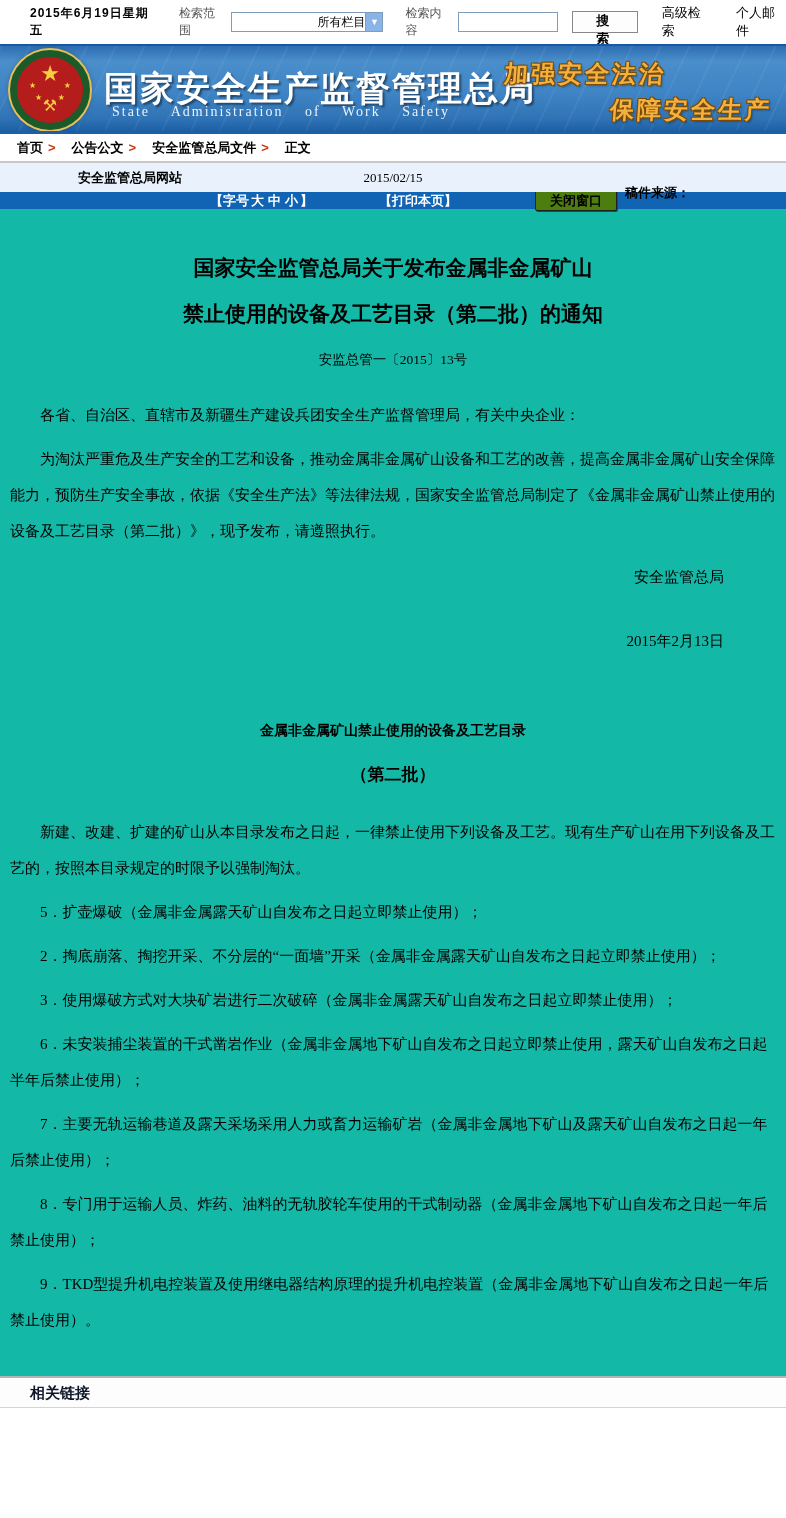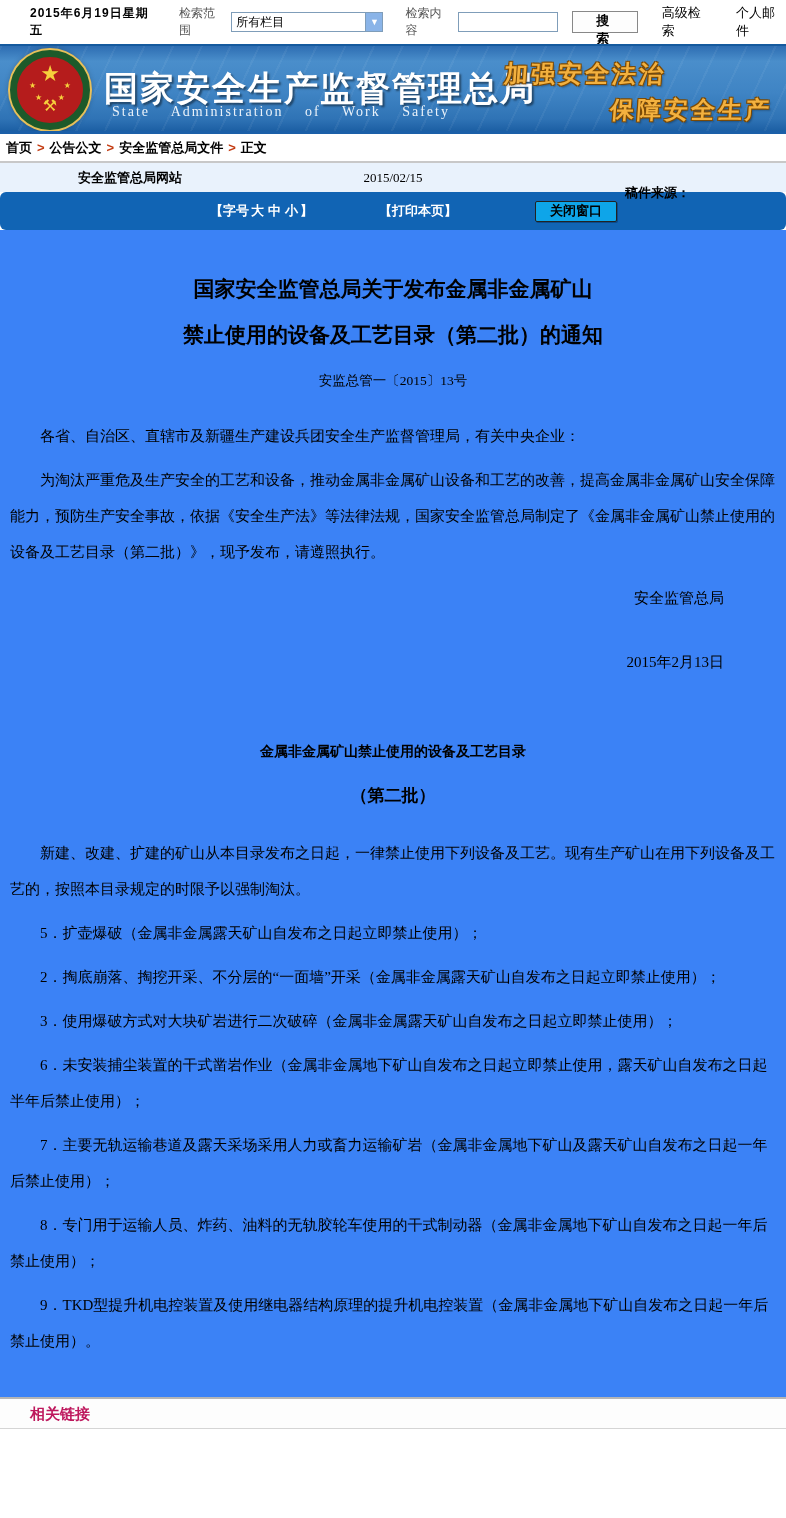--- a/index.html
+++ b/index.html
@@ -8,21 +8,21 @@
     width:786px; height:1518px; overflow:hidden; position:relative;
     font-family:"Liberation Sans", sans-serif; color:#000;
   }
 
   
   .topbar { height:44px; background:#fff; display:flex; align-items:center; font-size:12px; }
   .topbar .date { margin-left:30px; font-weight:bold; letter-spacing:1px; }
   .topbar .lbl { color:#555; margin-left:22px; }
   .scope-select {
     margin-left:6px; width:158px; height:20px; border:1px solid #7f9db9; background:#fff;
-    display:flex; align-items:center; justify-content:space-between; cursor:default;
+    display:flex; align-items:center; justify-content:flex-end; cursor:default;
   }
   .scope-select .val { padding-left:4px; font-size:12px; }
   .scope-select .arrow {
     width:17px; height:18px; background:#8ab4e8; border-left:1px solid #7f9db9;
     color:#fff; font-size:9px; display:flex; align-items:center; justify-content:center;
   }
   .search-input { margin-left:6px; width:100px; height:20px; border:1px solid #7f9db9; font-size:12px; padding:0 3px; }
   .search-btn {
     margin-left:14px; height:22px; padding:0 12px; background:#fdfdfd; border:1px solid #888;
     font-size:13px; font-weight:bold; letter-spacing:4px; cursor:pointer;
@@ -60,55 +60,55 @@
     text-shadow:-1px -1px 0 #7c4a05, 1px -1px 0 #7c4a05, -1px 1px 0 #7c4a05, 1px 1px 0 #7c4a05, 2px 2px 2px rgba(0,0,0,.3);
     transform:skewX(-4deg);
   }
   .slogan.one { top:12px; right:120px; }
   .slogan.two { top:48px; right:14px; }
 
   
   .breadcrumb { height:29px; display:flex; align-items:center; font-size:13px; font-weight:bold;
     padding-left:6px; background:#fff; border-bottom:2px solid #c8c8c8; }
   .breadcrumb .sep { color:#c33a10; margin:0 5px; font-weight:bold; }
-  .breadcrumb .crumb { cursor:pointer; }
+  .breadcrumb .crumb { cursor:pointer;margin-left:11px; }
 
   
   .meta { height:29px; background:#e9f2fc; position:relative; display:flex; align-items:center; font-size:13px; }
   .meta .site { margin-left:78px; font-weight:bold; }
   .meta .mdate { position:absolute; left:50%; transform:translateX(-50%); font-family:"Liberation Serif", serif; }
   .meta .origin { margin-left:auto; margin-right:96px; font-weight:bold;margin-top:30px; }
 
   
-  .toolbar { height:38px; background:#1164b4; display:flex; align-items:center; color:#fff; font-size:13px; font-weight:bold;border-radius:6px; }
+  .toolbar { height:17px; background:#1164b4; display:flex; align-items:center; color:#fff; font-size:13px; font-weight:bold; }
   .toolbar .fontsize { margin-left:210px; }
   .toolbar .fs-link { cursor:pointer; margin:0 2px; }
   .toolbar .print { margin-left:66px; cursor:pointer; }
   .toolbar .close-btn {
-    margin-left:78px; height:21px; padding:0 14px; background:#0ea5e9; border:1px solid #222;
+    margin-left:78px; height:21px; padding:0 14px; background:#4d7c0f; border:1px solid #222;
     border-radius:2px; font-size:13px; font-weight:bold; color:#000; cursor:pointer;
     box-shadow:1px 1px 0 #0a4a8a;
   }
 
   
-  .article { background:#3b82f6; padding:36px 10px 30px; font-family:"Liberation Serif", serif; font-size:15px; }
+  .article { background:#14b8a6; padding:36px 10px 30px; font-family:"Liberation Serif", serif; font-size:15px; }
   .doc-title { text-align:center; font-size:21px; font-weight:bold; line-height:46px; font-family:"Liberation Sans", sans-serif; }
   .doc-no { text-align:center; font-size:13.5px; margin-top:14px; margin-bottom:28px; }
   .article p.body { line-height:36px; margin-bottom:8px; }
   .article p.indent { text-indent:2em; }
   .sign-block { text-align:right; padding-right:52px; }
   .sign-block .signer { line-height:36px; margin-top:10px; }
   .sign-block .sign-date { line-height:36px; margin-top:28px; }
   .catalog-title { text-align:center; font-size:14px; font-weight:bold; margin-top:56px; line-height:30px; font-family:"Liberation Sans", sans-serif; }
   .catalog-sub { text-align:center; font-size:17px; font-weight:bold; margin-top:18px; margin-bottom:28px; font-family:"Liberation Sans", sans-serif; }
   .article p.item { line-height:36px; margin-bottom:8px; text-indent:2em; }
 
   
   .related { border-top:2px solid #b5b5b5; border-bottom:1px solid #d5d5d5; background:#fdfdfd; padding:6px 0 4px 30px; }
-  .related .rtitle { color:#be185d; font-size:15px; font-weight:bold; }
+  .related .rtitle { color:#0f172a; font-size:15px; font-weight:bold; }
 </style>
 </head>
 <body>
 
 <div class="topbar">
   <span class="date">2015年6月19日星期五</span>
   <span class="lbl">检索范围</span>
   <div class="scope-select">
     <span class="val">所有栏目</span>
     <span class="arrow">▼</span>

